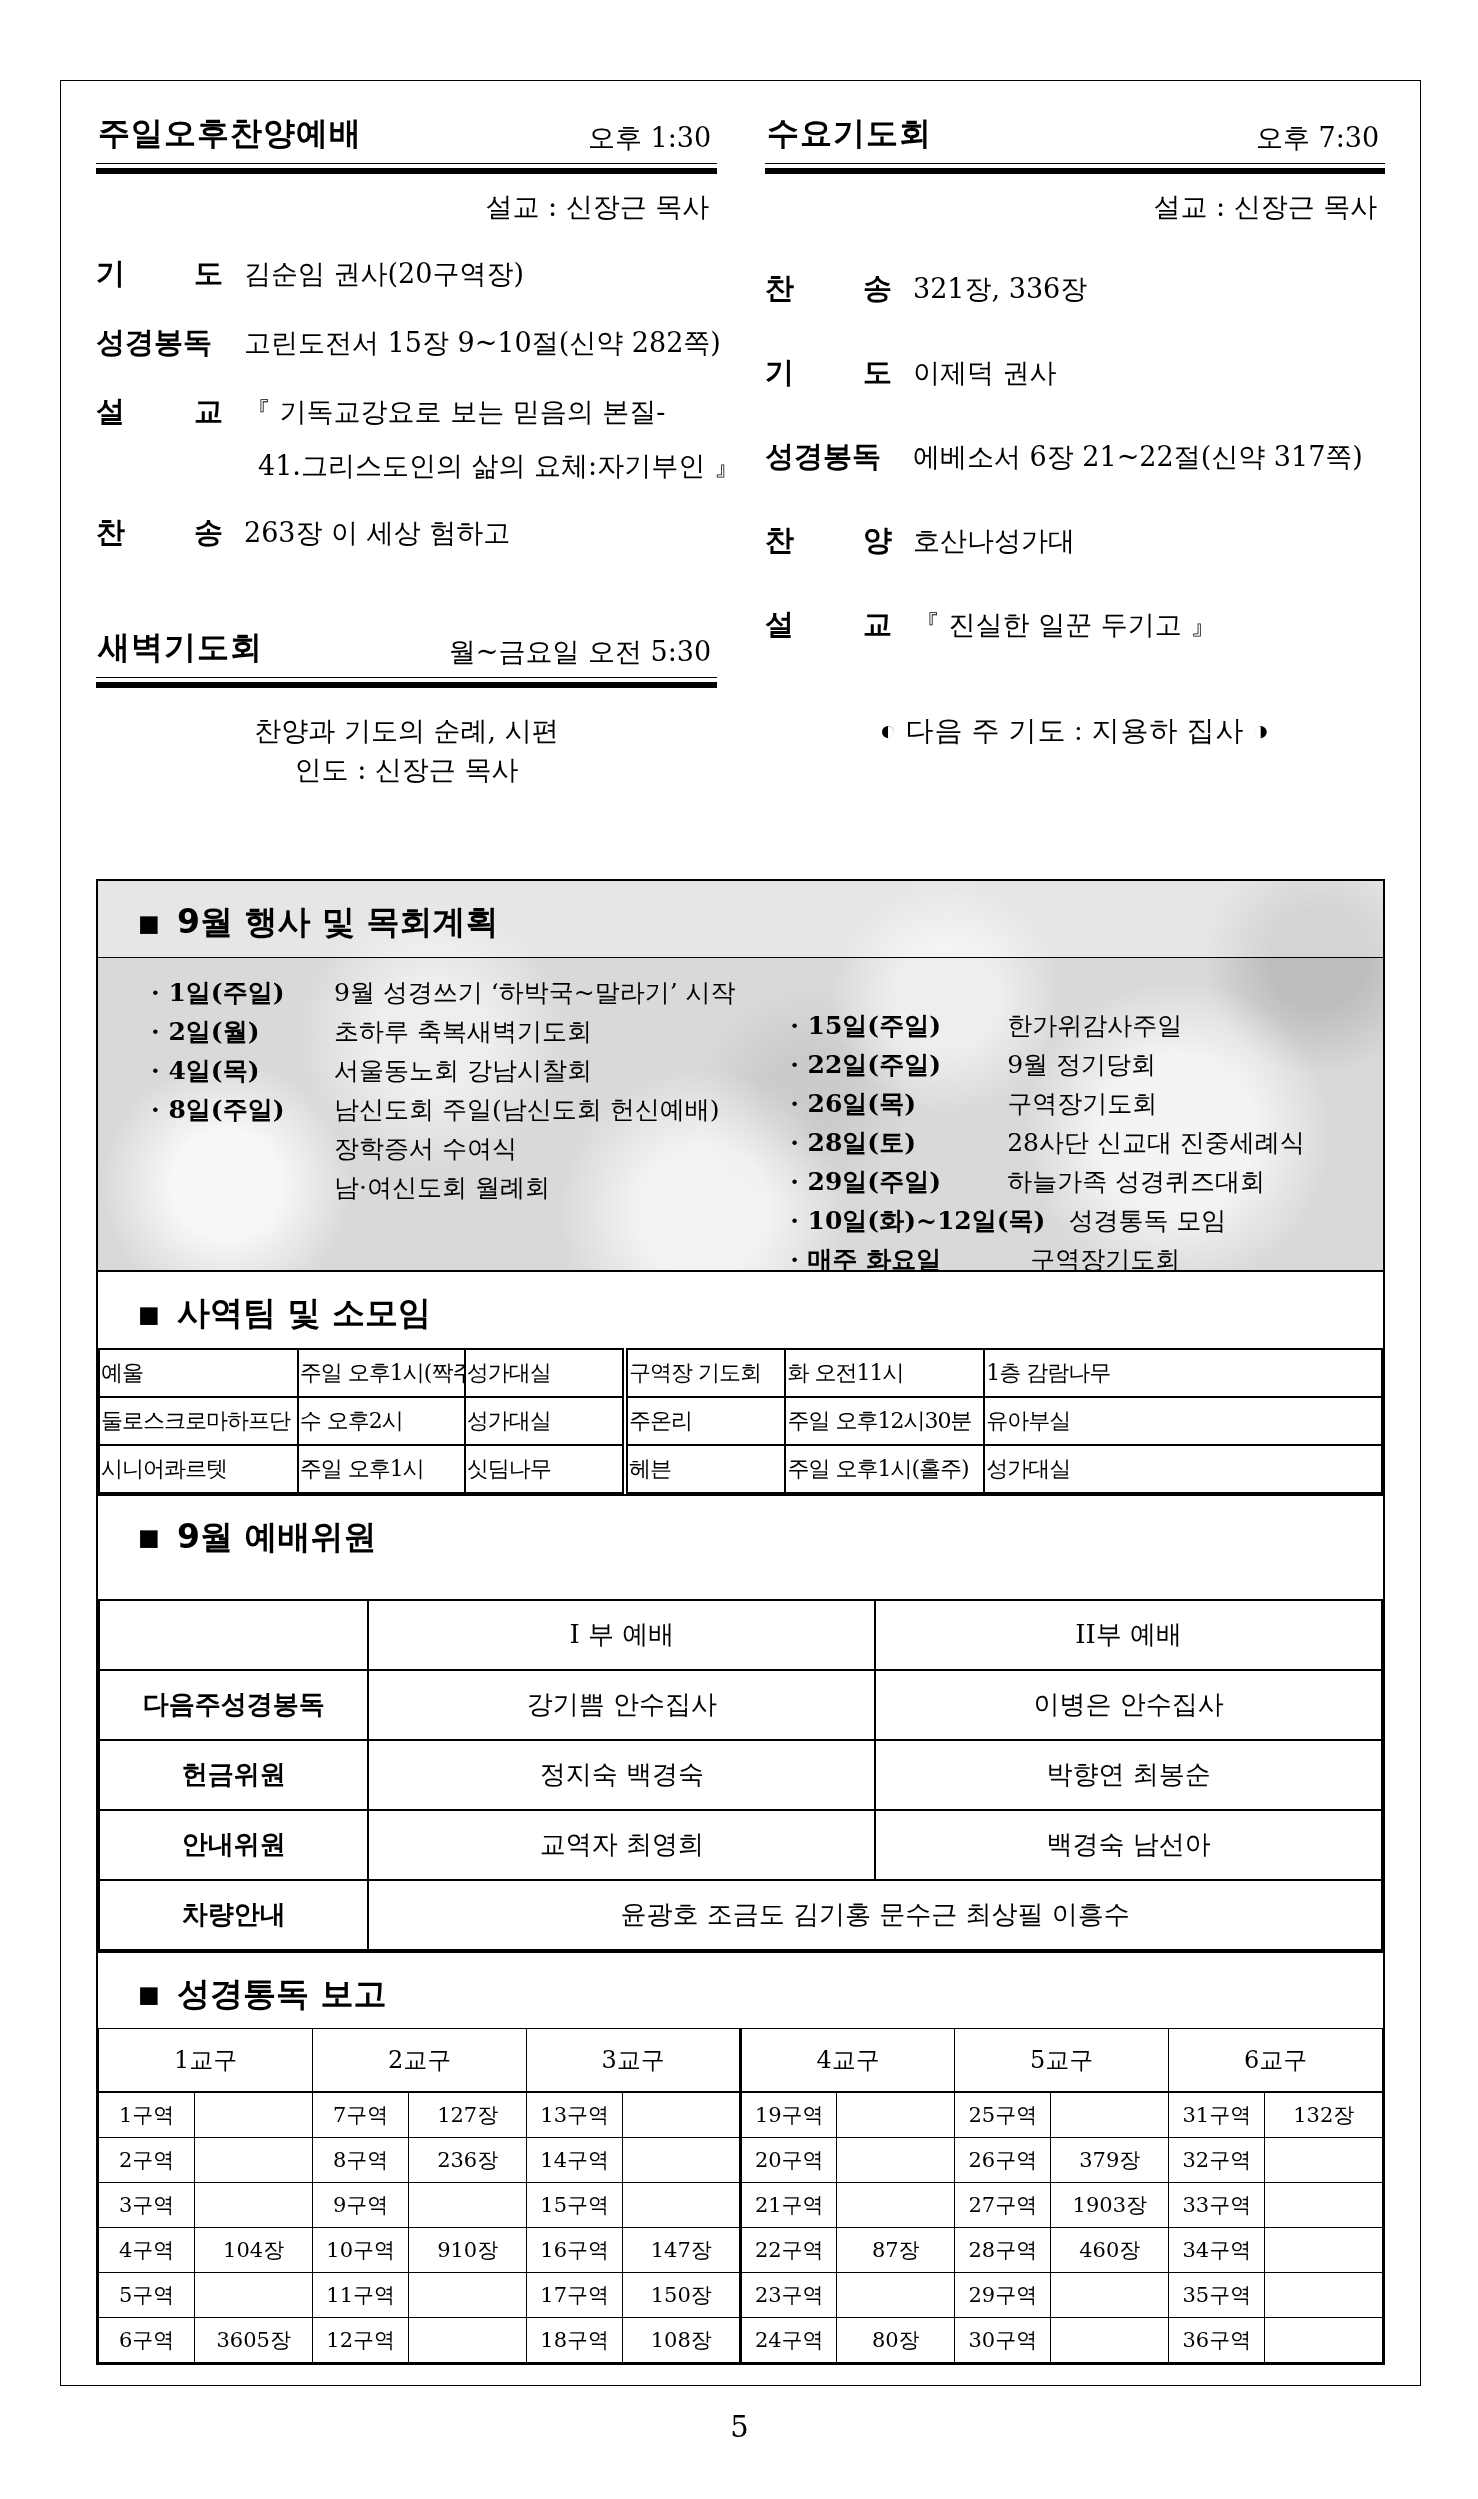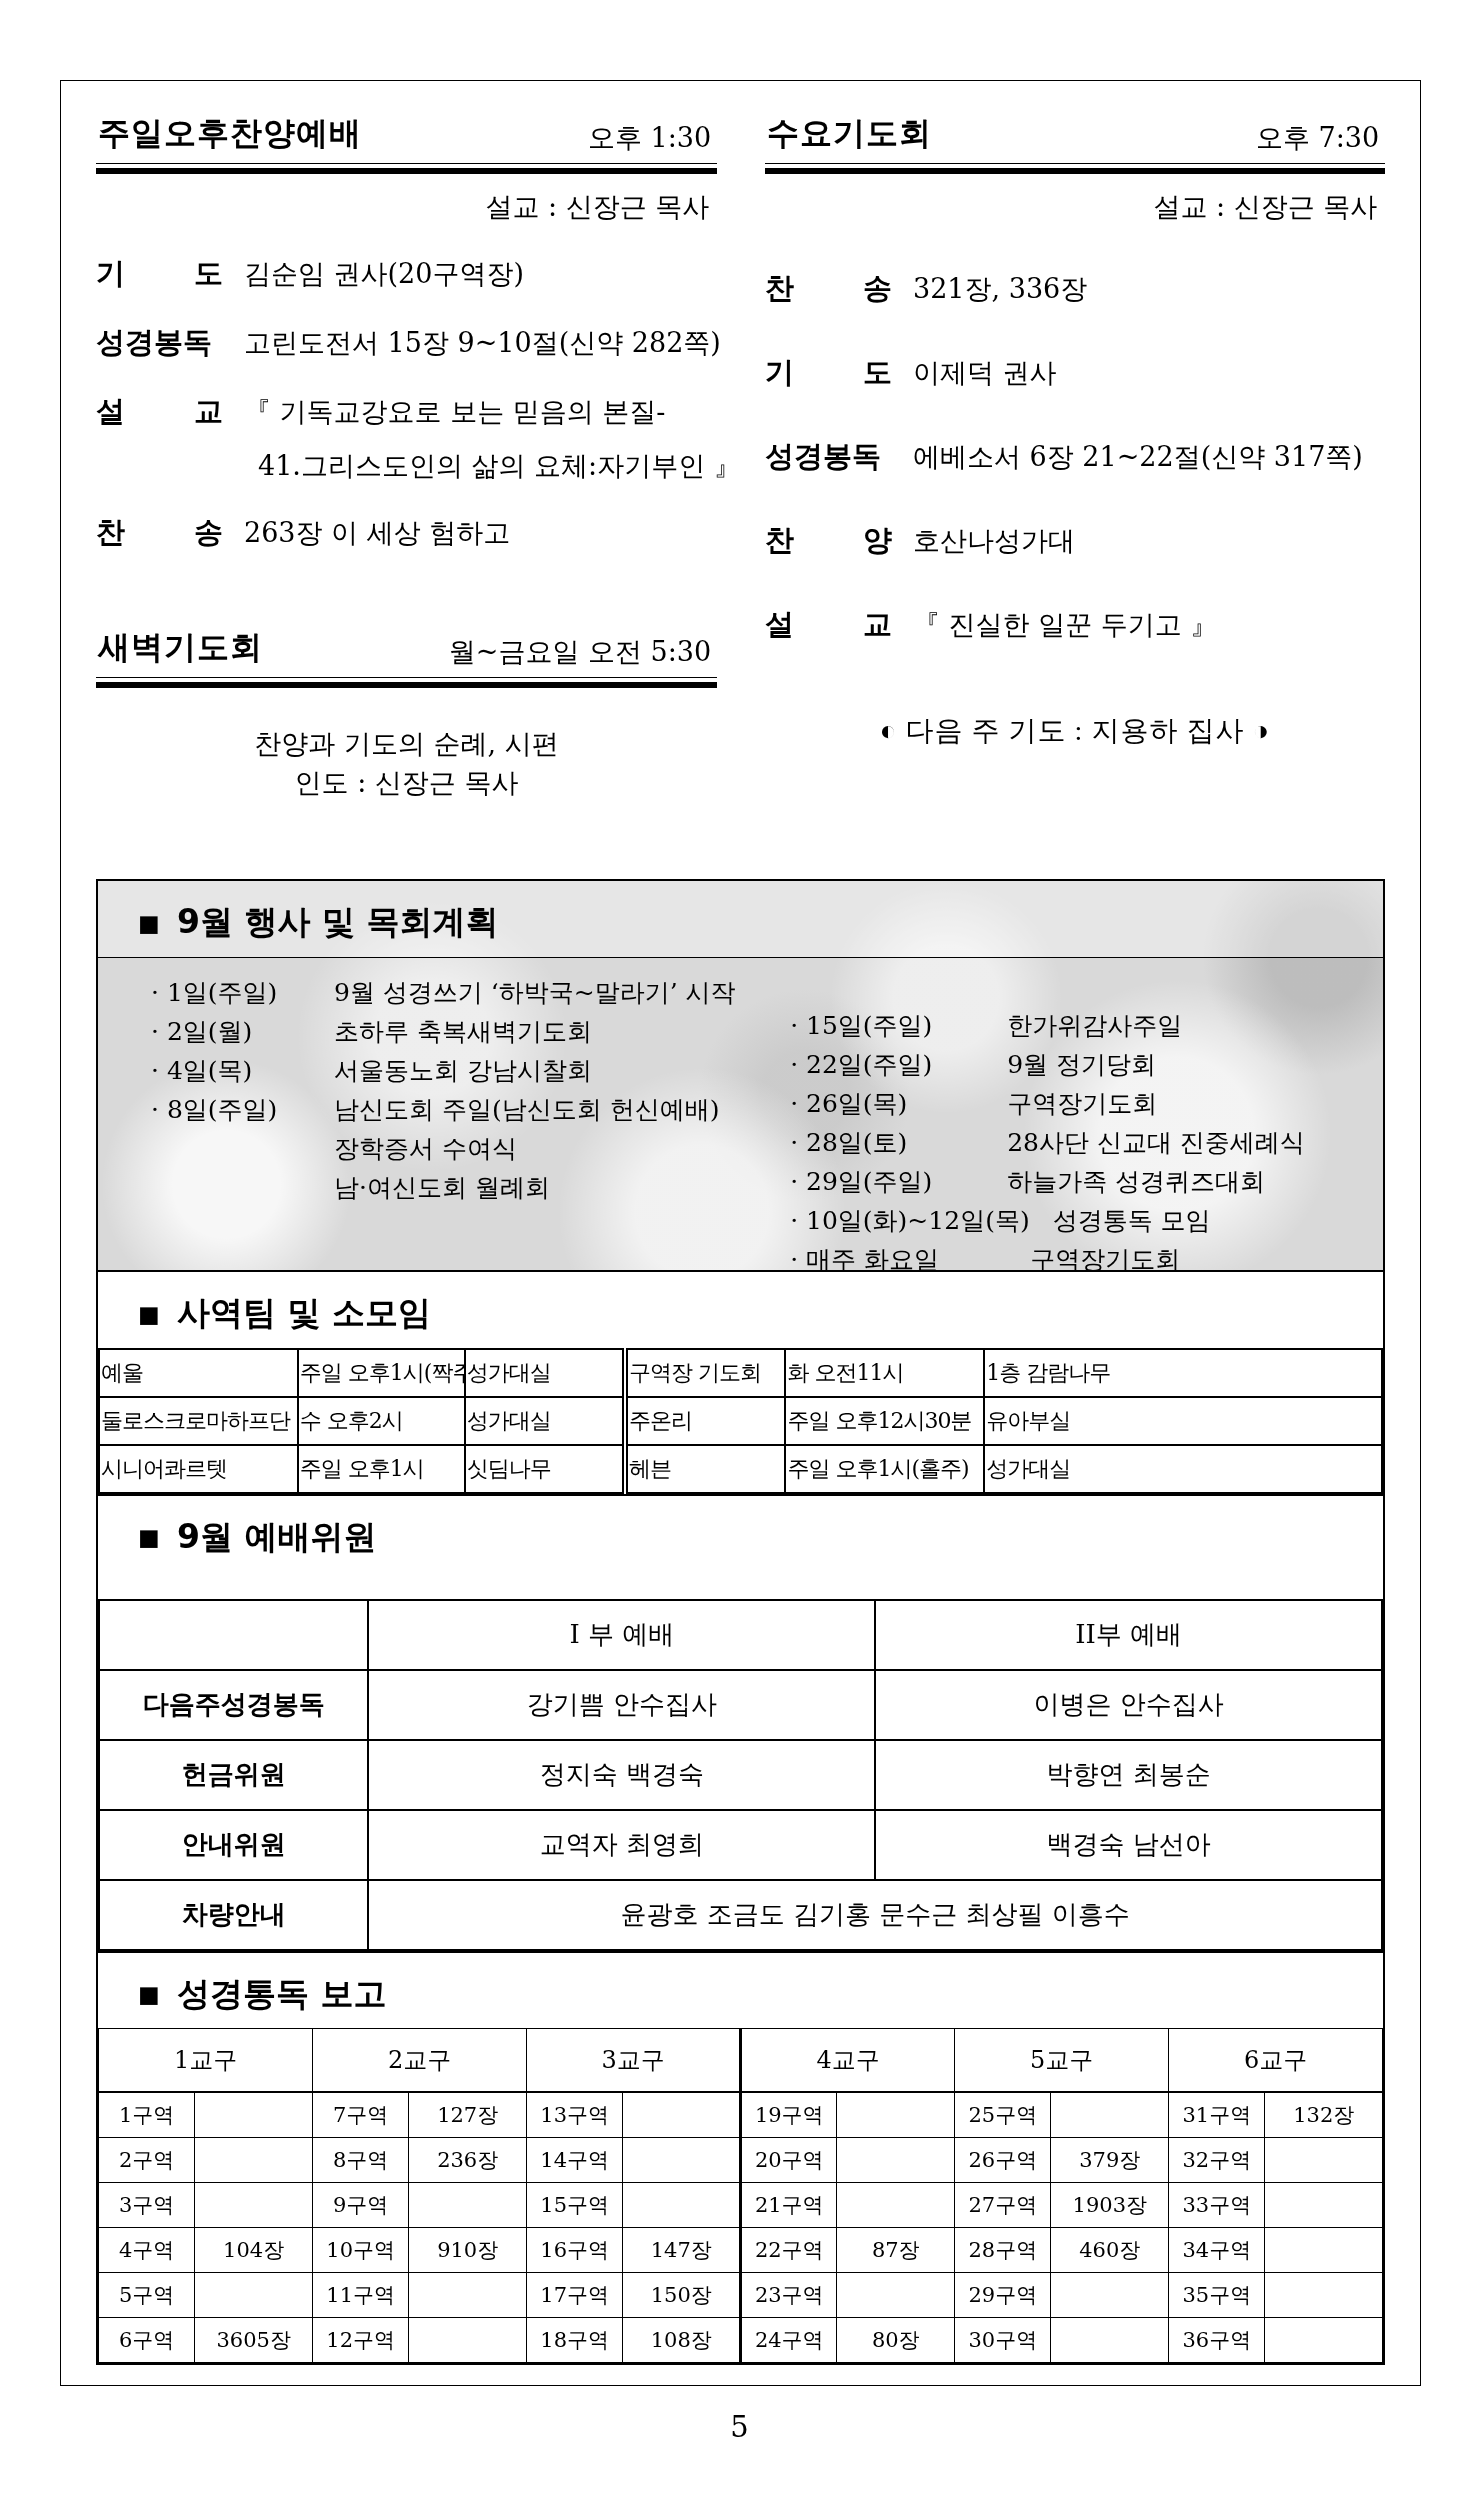--- a/index.html
+++ b/index.html
@@ -24,21 +24,21 @@
   .wed .svc-row { margin-top:44px; }
   .svc-label {
     flex:0 0 127px; margin-right:21px;
     font-family:"DejaVu Sans","Liberation Sans",sans-serif; font-weight:bold; font-size:29px;
     text-align:justify; text-align-last:justify;
   }
   .svc-value { white-space:nowrap; }
   .svc-cont { margin-top:15.4px; padding-left:162px; font-size:27px; white-space:nowrap; }
   .dawn-head { margin-top:67px; }
   .center-line { text-align:center; font-size:27px; line-height:39px; }
-  .dawn-lines { margin-top:36px; }
+  .dawn-lines { margin-top:23px; }
   .next-week { text-align:center; font-size:28px; margin-top:67px; letter-spacing:1px;font-family:Liberation Serif, serif; }
   
   .boxes { border:2.9px solid #000; margin-top:29px; }
   .boxes > section + section { border-top:2.9px solid #000; }
   .sec-head {
     display:flex; align-items:center;
     font-family:"DejaVu Sans","Liberation Sans",sans-serif; font-weight:bold; font-size:33px;
     padding:19px 0 11.6px 40px; background:#fff;
   }
   .bullet { font-size:23px; margin-right:17.3px; }
@@ -53,21 +53,21 @@
       radial-gradient(circle at 66% 30%, rgba(255,255,255,0.55) 0 53px, rgba(255,255,255,0) 116px),
       radial-gradient(circle at 84% 65%, rgba(255,255,255,0.70) 0 77px, rgba(255,255,255,0) 154px),
       radial-gradient(circle at 95% 20%, rgba(186,186,186,0.9) 0 48px, rgba(186,186,186,0) 116px),
       radial-gradient(circle at 55% 55%, rgba(200,200,200,0.8) 0 43px, rgba(200,200,200,0) 106px);
   }
   .events-head { background:rgba(255,255,255,0.35); border-bottom:1.9px solid #000; }
   .events-body { display:grid; grid-template-columns:1fr 1fr; padding:15.4px 7.7px 0 53px; font-size:25px; }
   .ev-list { list-style:none; margin:0; padding:0; }
   .ev-list.rightcol { padding-left:27px;margin-top:33px; }
   .ev { display:flex; line-height:39px; white-space:nowrap; }
-  .ev .d { flex:0 0 183px; }
+  .ev .d { flex:0 0 183px;font-weight:bold; }
   .ev-list.rightcol .ev .d { flex:0 0 217px; }
   .ev.wide .d { flex:0 0 auto; margin-right:23px; }
   
   table { width:100%; border-collapse:collapse; table-layout:fixed; }
   .teams td {
     border:2.9px solid #000; height:44px; text-align:left;
     font-size:22px; letter-spacing:-1px; white-space:nowrap; overflow:hidden;
   }
   .teams td.mid { border-left:6.7px double #000; }
   .committee td { border:2.9px solid #000; height:66px; text-align:center; white-space:nowrap; }

